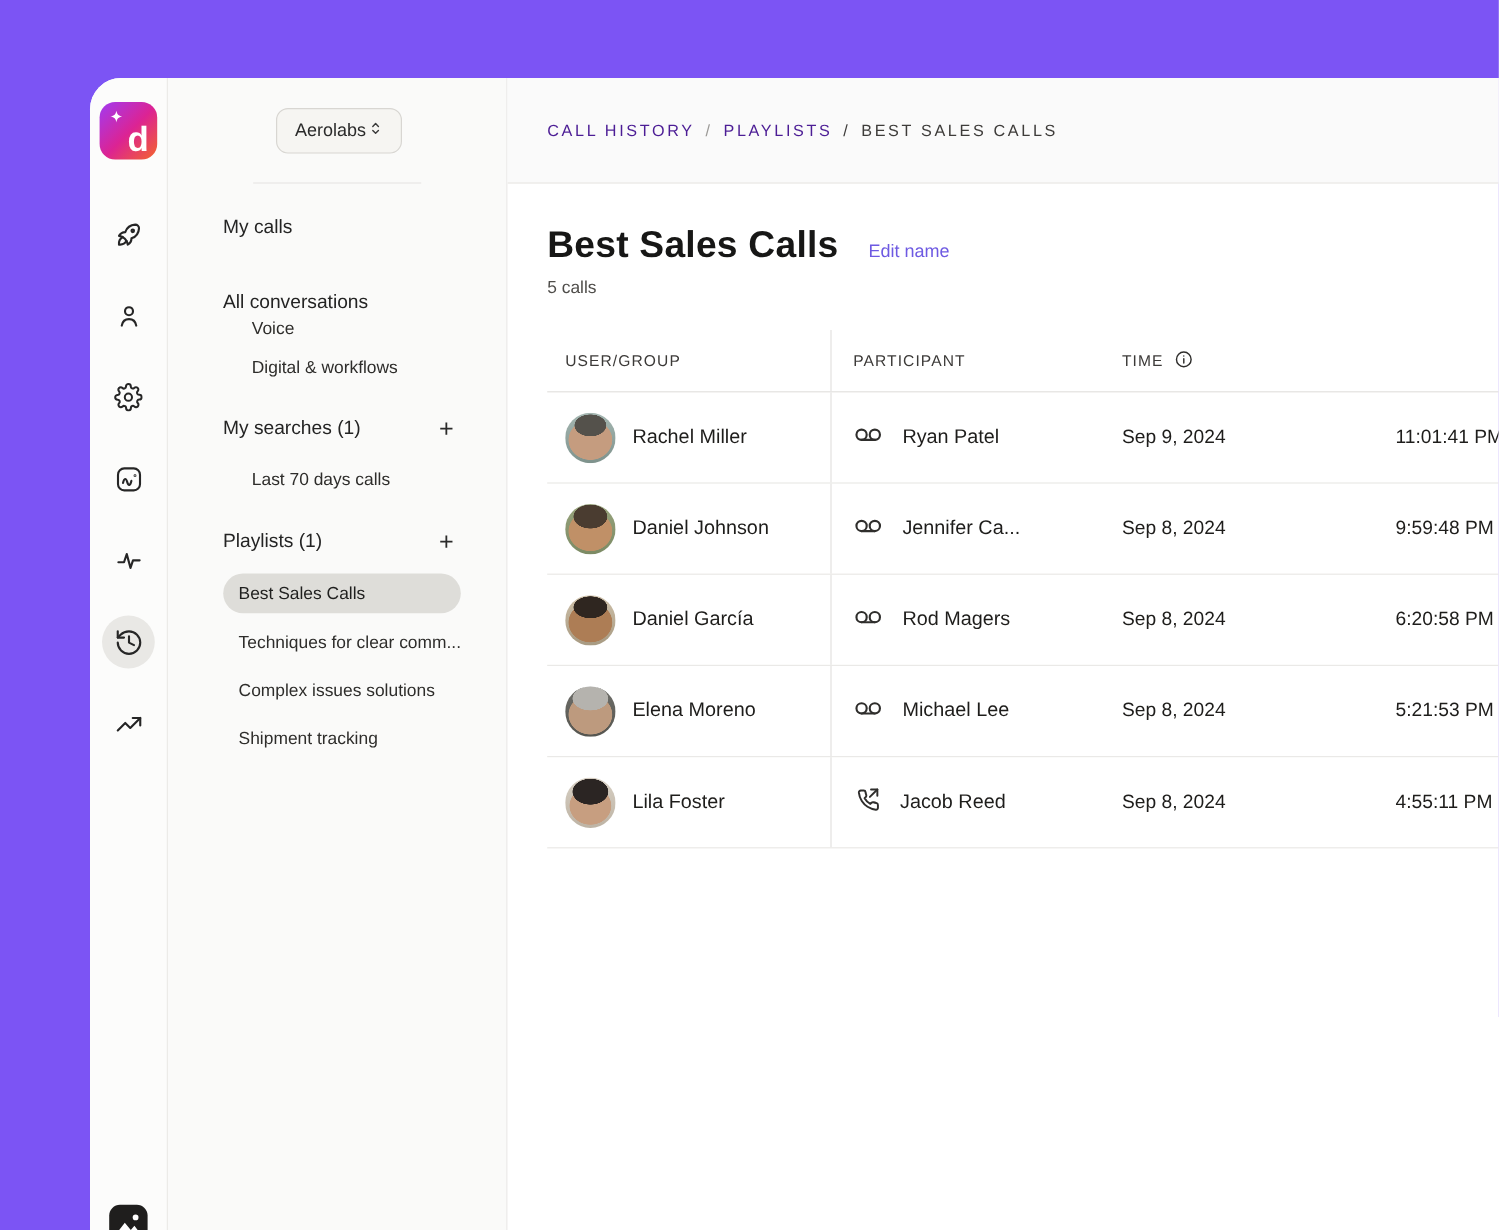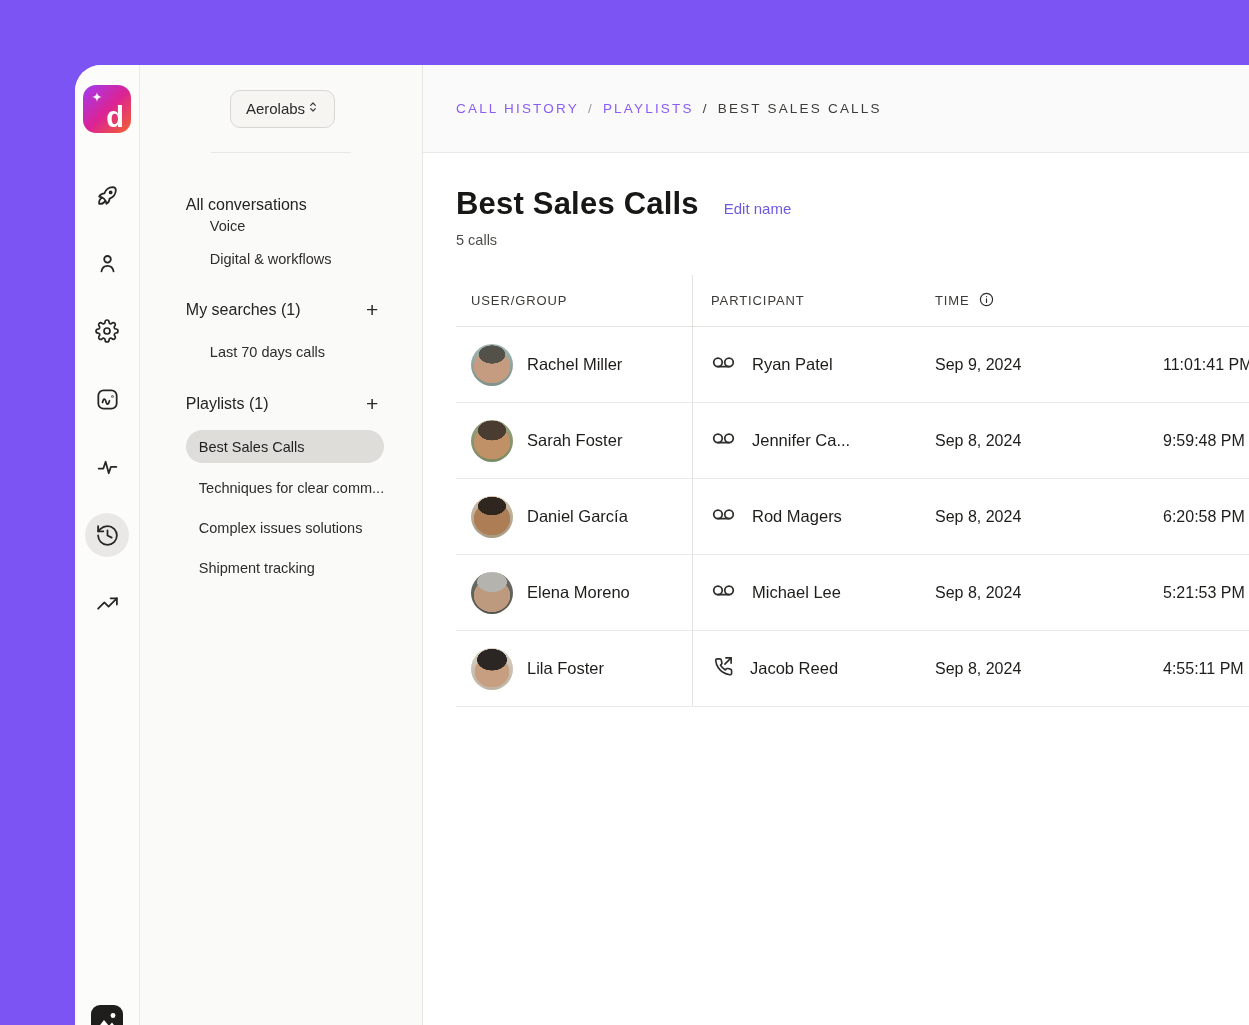--- a/index.html
+++ b/index.html
@@ -73,21 +73,21 @@
   .i-tech    { margin-top:15px; padding-left:13px; }
   .i-complex { margin-top:20px; padding-left:13px; }
   .i-ship    { margin-top:20px; padding-left:13px; }
   
   .main { flex:1; min-width:0; display:flex; flex-direction:column; background:#fff; }
   .band {
     height:88px; flex:none; background:#FAFAFA; border-bottom:1px solid #E9E8E5;
     display:flex; align-items:center; padding-left:33px; white-space:nowrap;
   }
   .crumbs { font-size:13.5px; letter-spacing:2.2px; font-weight:500; }
-  .crumb-muted { color:#8b5cf6; cursor:pointer;margin-top:36px; }
+  .crumb-muted { color:#4c1d95; cursor:pointer;margin-top:36px; }
   .crumb-current { color:#3E3C3A; }
   .crumb-sep { margin:0 9px; }
   .sep-muted { color:#9C9A97; } .sep-dark { color:#3E3C3A; }
   .content { flex:1; padding-left:33px; overflow:hidden; }
   .title-row { margin-top:33px; display:flex; align-items:baseline; gap:25px; }
   .page-title { margin:0; font-size:31px; font-weight:700; color:#171716; letter-spacing:.2px; }
   .edit-link { font-size:15px; color:#6E5AE2; cursor:pointer; }
   .count { margin-top:10px; font-size:14.5px; color:#4F4D4A; }
   
   .table { margin-top:27px; width:900px; }
@@ -185,20 +185,23 @@
         <span>Aerolabs</span>
         <span>
           <svg width="16" height="16" viewBox="0 0 24 24">
               <path d="M8.5 9.5 12 6l3.5 3.5"></path>
               <path d="M8.5 14.5 12 18l3.5-3.5"></path>
             </svg>
         </span>
       </div>
     </div>
     <div class="nav">
+      <div class="nav-item lv1 i-mycalls">
+        <span>My calls</span>
+      </div>
       <div class="nav-item lv1 i-allconv">
         <span>All conversations</span>
       </div>
       <div class="nav-item lv2 i-voice">Voice</div>
       <div class="nav-item lv2 i-digital">Digital &amp; workflows</div>
       <div class="nav-item lv1 i-searches">
         <span>My searches (1)</span>
         <span class="plus">+</span>
       </div>
       <div class="nav-item lv2 i-last90">Last 70 days calls</div>
@@ -256,21 +259,21 @@
                 </svg></span>
               <span>Ryan Patel</span>
             </div>
           <div class="td td3">Sep 9, 2024</div>
           <div class="td td4">11:01:41 PM</div>
         </div>
 
         <div class="trow">
           <div class="td td1 c1">
               <span class="avatar av1"></span>
-              <span>Sarah Foster</span>
+              <span>Daniel Johnson</span>
             </div>
           <div class="td td2 c2">
               <span class="calltype"><svg width="25" height="25" viewBox="0 0 24 24">
                   <circle cx="6.7" cy="11.8" r="4.1"></circle>
                   <circle cx="17.3" cy="11.8" r="4.1"></circle>
                   <line x1="6.7" y1="15.9" x2="17.3" y2="15.9"></line>
                 </svg></span>
               <span>Jennifer Ca...</span>
             </div>
           <div class="td td3">Sep 8, 2024</div>

